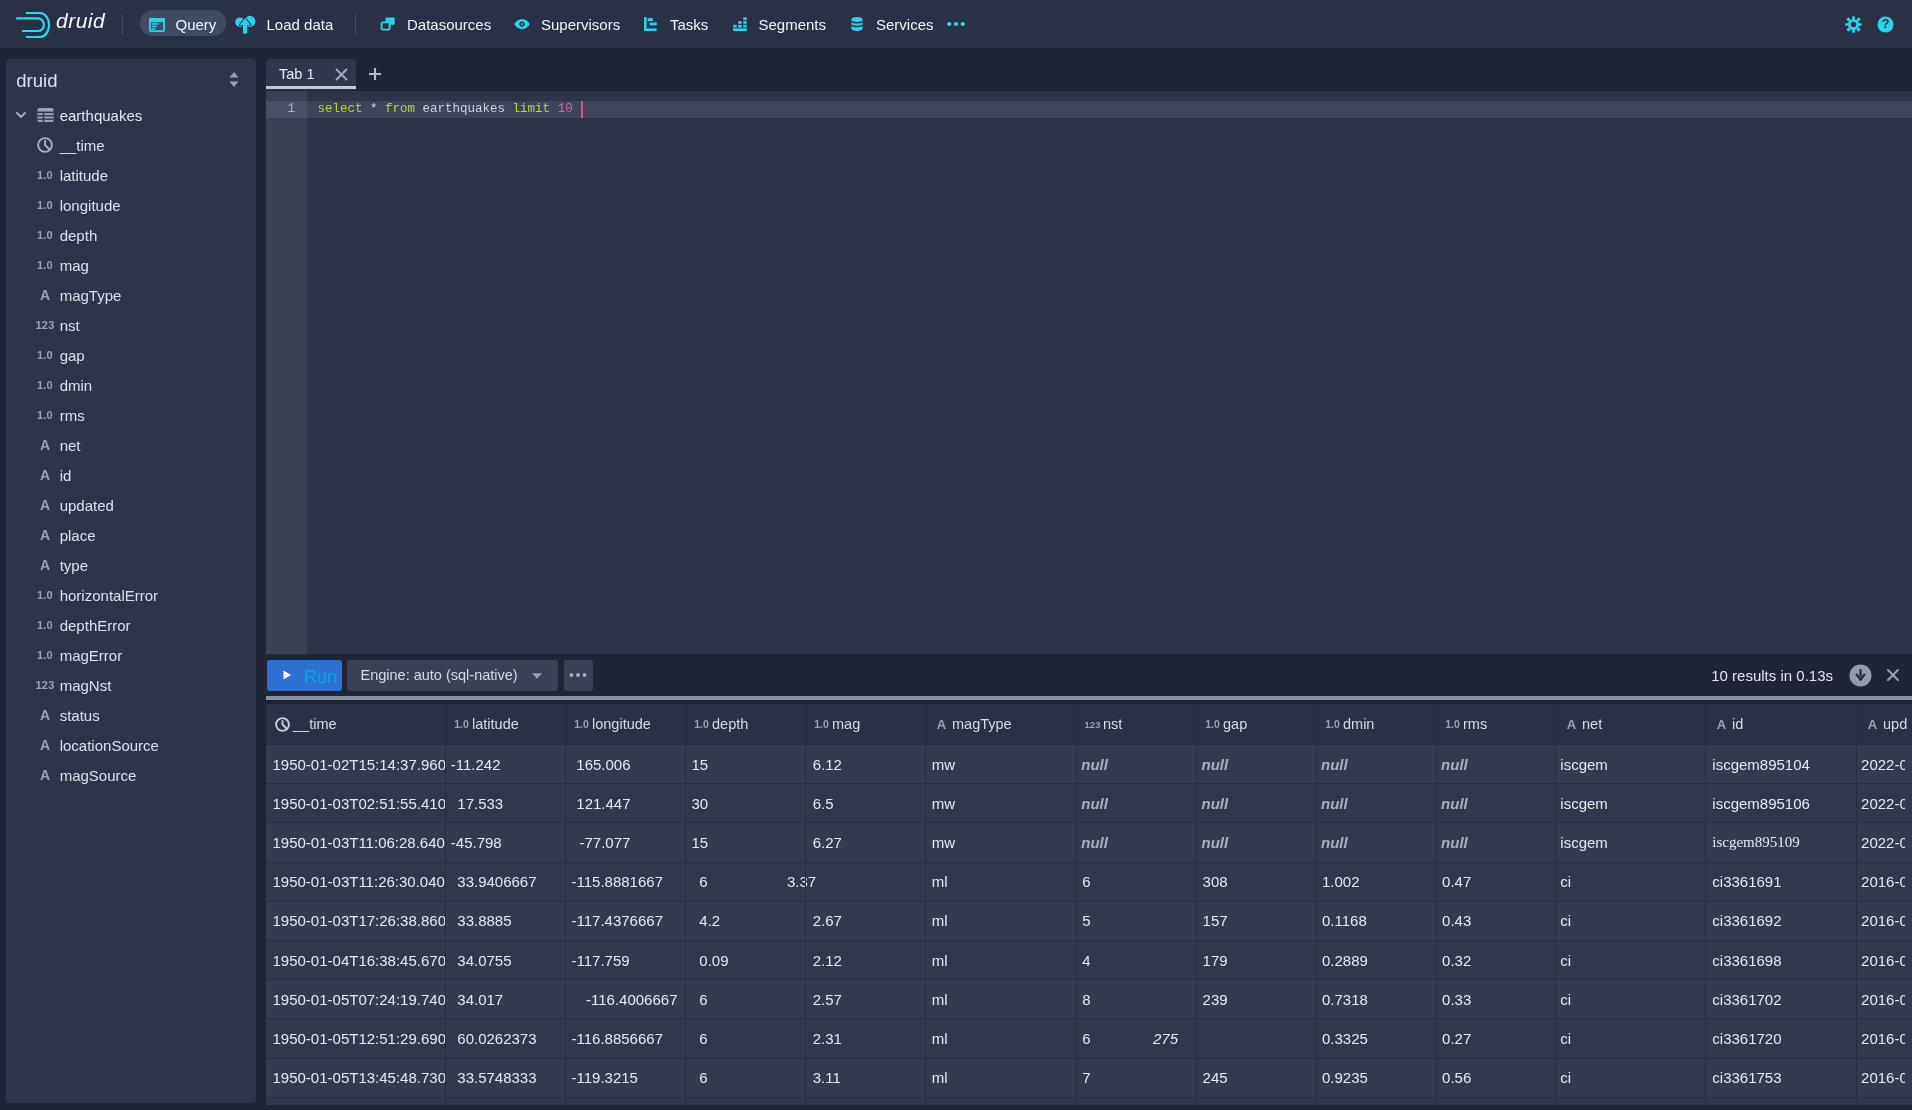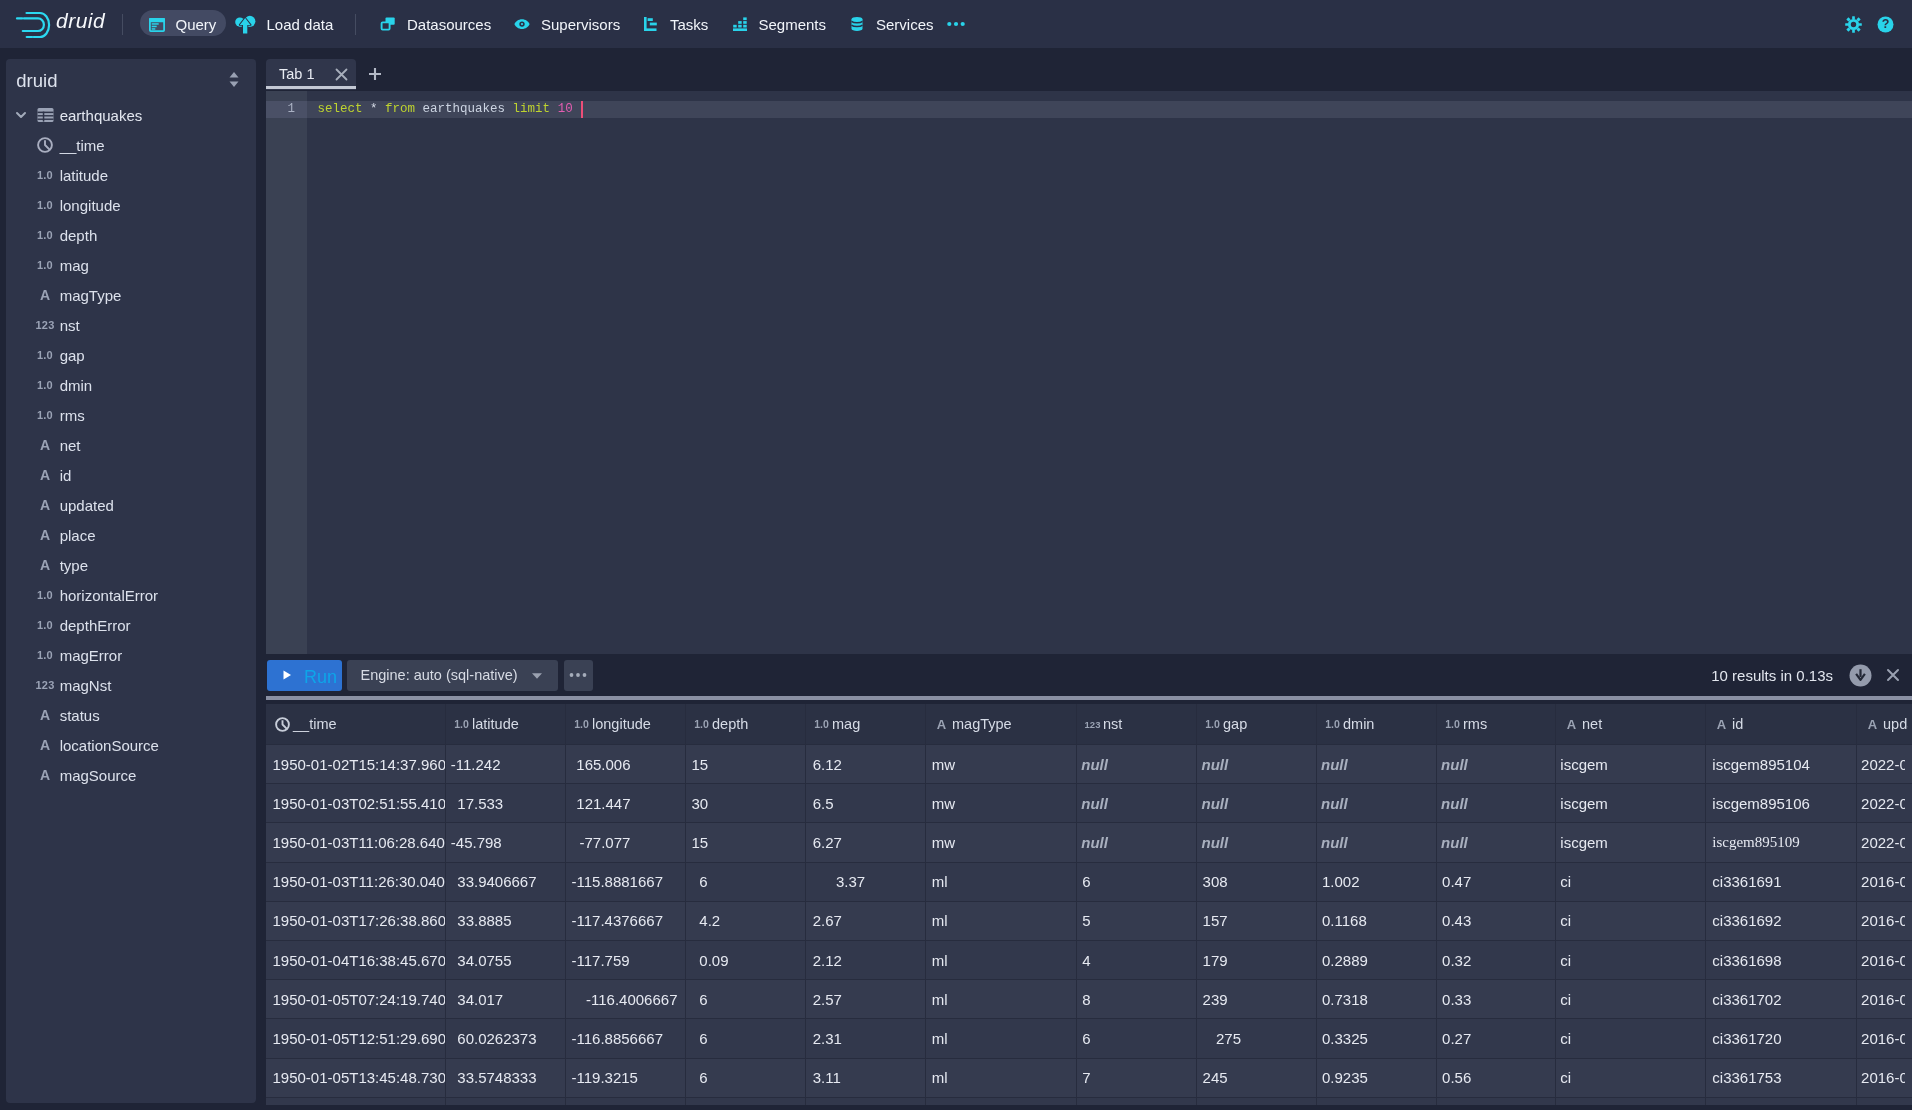--- a/index.html
+++ b/index.html
@@ -401,21 +401,21 @@
       <span class="cell null" style="left:1175.1px">null</span>
       <span class="cell" style="left:1294.3px;">iscgem</span>
       <span class="cell" style="left:1446.3px;font-family:Liberation Serif, serif;">iscgem895109</span>
       <span class="cell" style="left:1595.1px;width:44.4px;overflow:hidden;">2022-01-20T11:27:47.374Z</span>
     </div>
 <div class="row even" style="top:157.60000000000002px">
       <span class="cell" style="left:6.5px;width:172.8px;overflow:hidden;">1950-01-03T11:26:30.040Z</span>
       <span class="cell" style="left:191.3px;">33.9406667</span>
       <span class="cell" style="left:305.5px;">-115.8881667</span>
       <span class="cell" style="left:433.29999999999995px;">6</span>
-      <span class="cell" style="left:570px;text-align:center;">3.37</span>
+      <span class="cell" style="left:521px;text-align:center;">3.37</span>
       <span class="cell" style="left:665.8px;">ml</span>
       <span class="cell" style="left:816.3px;">6</span>
       <span class="cell" style="left:936.5999999999999px;">308</span>
       <span class="cell" style="left:1056px;">1.002</span>
       <span class="cell" style="left:1176.1px;">0.47</span>
       <span class="cell" style="left:1294.3px;">ci</span>
       <span class="cell" style="left:1446.3px;">ci3361691</span>
       <span class="cell" style="left:1595.1px;width:44.4px;overflow:hidden;">2016-01-27T20:27:47.437Z</span>
     </div>
 <div class="row odd" style="top:196.8px">
@@ -464,21 +464,21 @@
       <span class="cell" style="left:1595.1px;width:44.4px;overflow:hidden;">2016-01-27T20:27:47.437Z</span>
     </div>
 <div class="row even" style="top:314.40000000000003px">
       <span class="cell" style="left:6.5px;width:172.8px;overflow:hidden;">1950-01-05T12:51:29.690Z</span>
       <span class="cell" style="left:191.3px;">60.0262373</span>
       <span class="cell" style="left:305.5px;">-116.8856667</span>
       <span class="cell" style="left:433.29999999999995px;">6</span>
       <span class="cell" style="left:546.7px;">2.31</span>
       <span class="cell" style="left:665.8px;">ml</span>
       <span class="cell" style="left:816.3px;">6</span>
-      <span class="cell" style="left:950px;">275</span>
+      <span class="cell" style="left:887px;font-style:italic;">275</span>
       <span class="cell" style="left:1056px;">0.3325</span>
       <span class="cell" style="left:1176.1px;">0.27</span>
       <span class="cell" style="left:1294.3px;">ci</span>
       <span class="cell" style="left:1446.3px;">ci3361720</span>
       <span class="cell" style="left:1595.1px;width:44.4px;overflow:hidden;">2016-01-27T20:27:47.437Z</span>
     </div>
 <div class="row odd" style="top:353.6px">
       <span class="cell" style="left:6.5px;width:172.8px;overflow:hidden;">1950-01-05T13:45:48.730Z</span>
       <span class="cell" style="left:191.3px;">33.5748333</span>
       <span class="cell" style="left:305.5px;">-119.3215</span>

